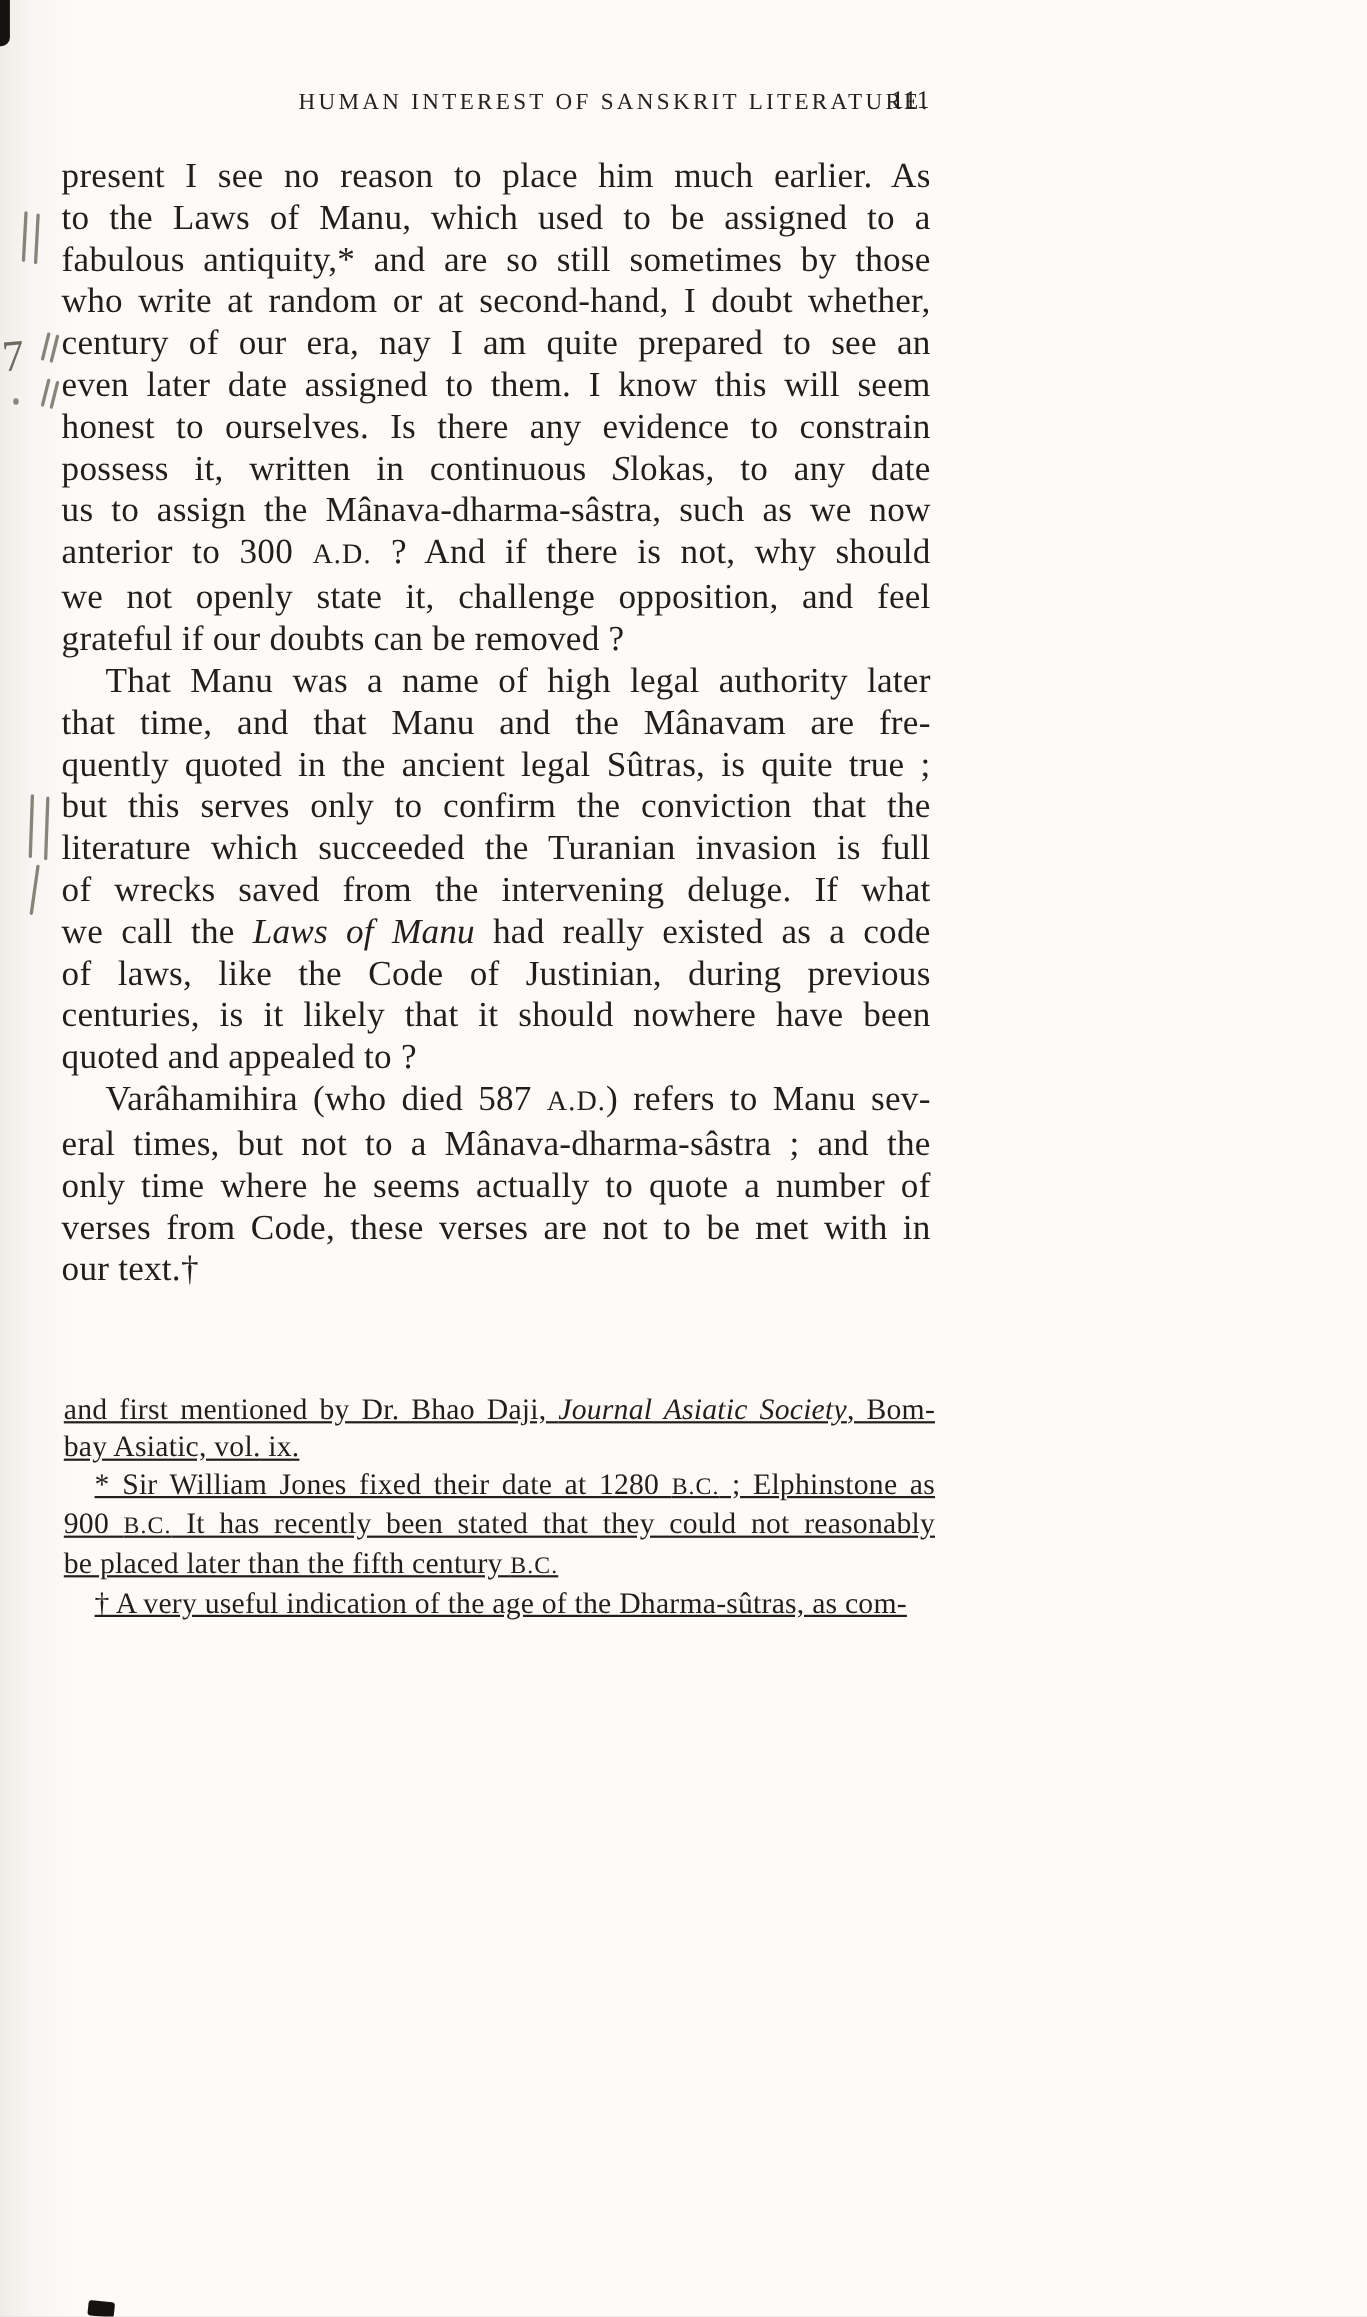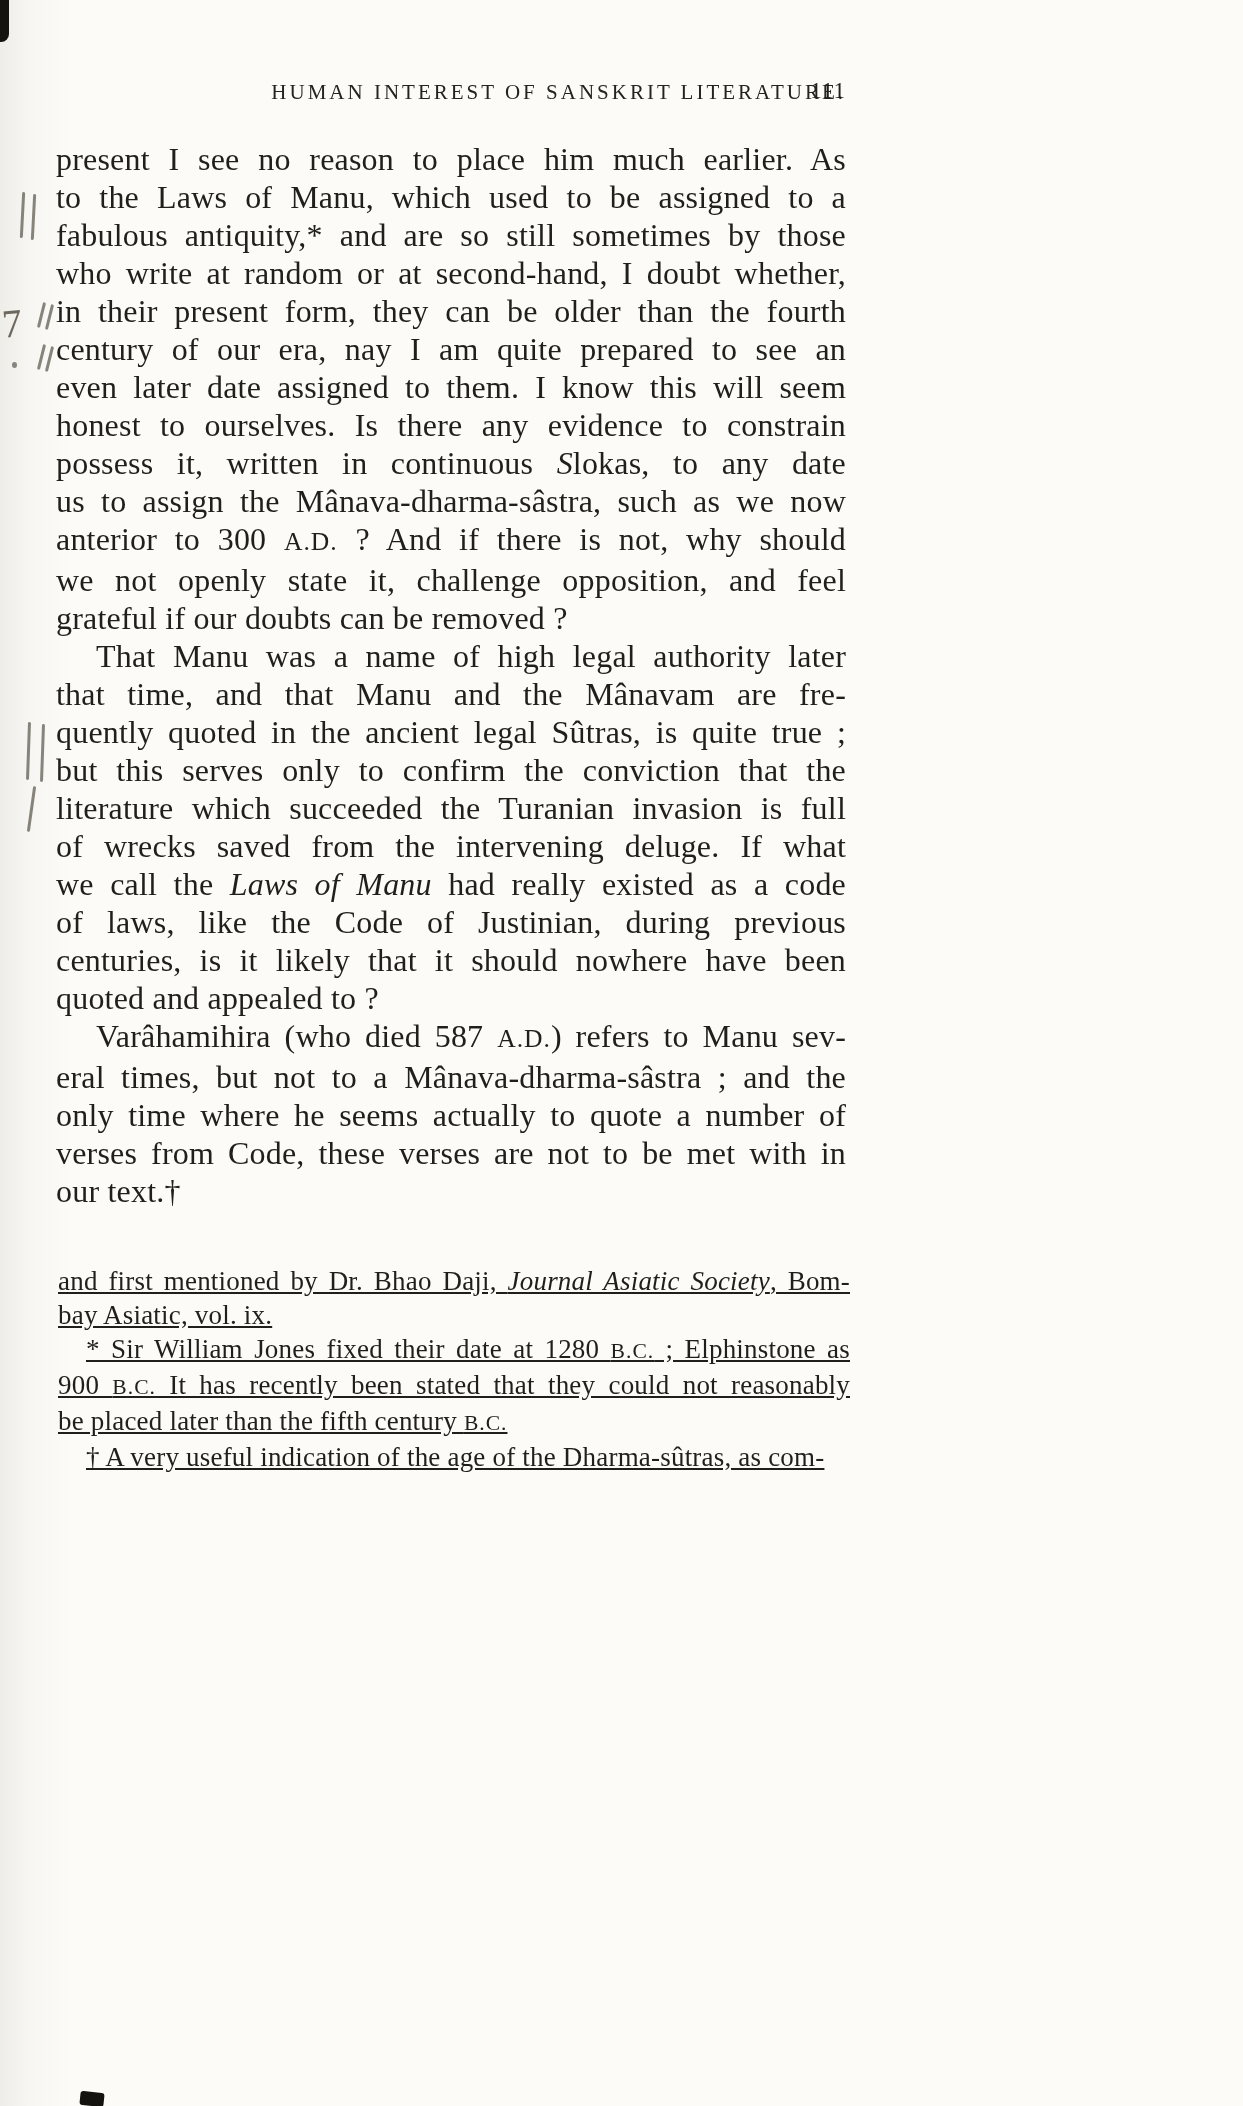--- a/index.html
+++ b/index.html
@@ -119,21 +119,20 @@
     <div class="header-title">HUMAN INTEREST OF SANSKRIT LITERATURE.</div>
     <div class="page-number">111</div>
   </div>
 
   <div class="body-text">
       <div class="para">
         <div class="tline">present I see no reason to place him much earlier.  As</div>
         <div class="tline">to the Laws of Manu, which used to be assigned to a</div>
         <div class="tline">fabulous antiquity,* and are so still sometimes by those</div>
         <div class="tline">who write at random or at second-hand, I doubt whether,</div>
-        <div class="tline">in their present form, they can be older than the fourth</div>
         <div class="tline">century of our era, nay I am quite prepared to see an</div>
         <div class="tline">even later date assigned to them.  I know this will seem</div>
         <div class="tline">honest to ourselves.  Is there any evidence to constrain</div>
         <div class="tline">possess it, written in continuous <i>S</i>lokas, to any date</div>
         <div class="tline">us to assign the Mânava-dharma-sâstra, such as we now</div>
         <div class="tline">anterior to 300 <span class="sc">A.D.</span> ?  And if there is not, why should</div>
         <div class="tline">we not openly state it, challenge opposition, and feel</div>
         <div class="tline lastline">grateful if our doubts can be removed ?</div>
       </div>
       <div class="para indent">

